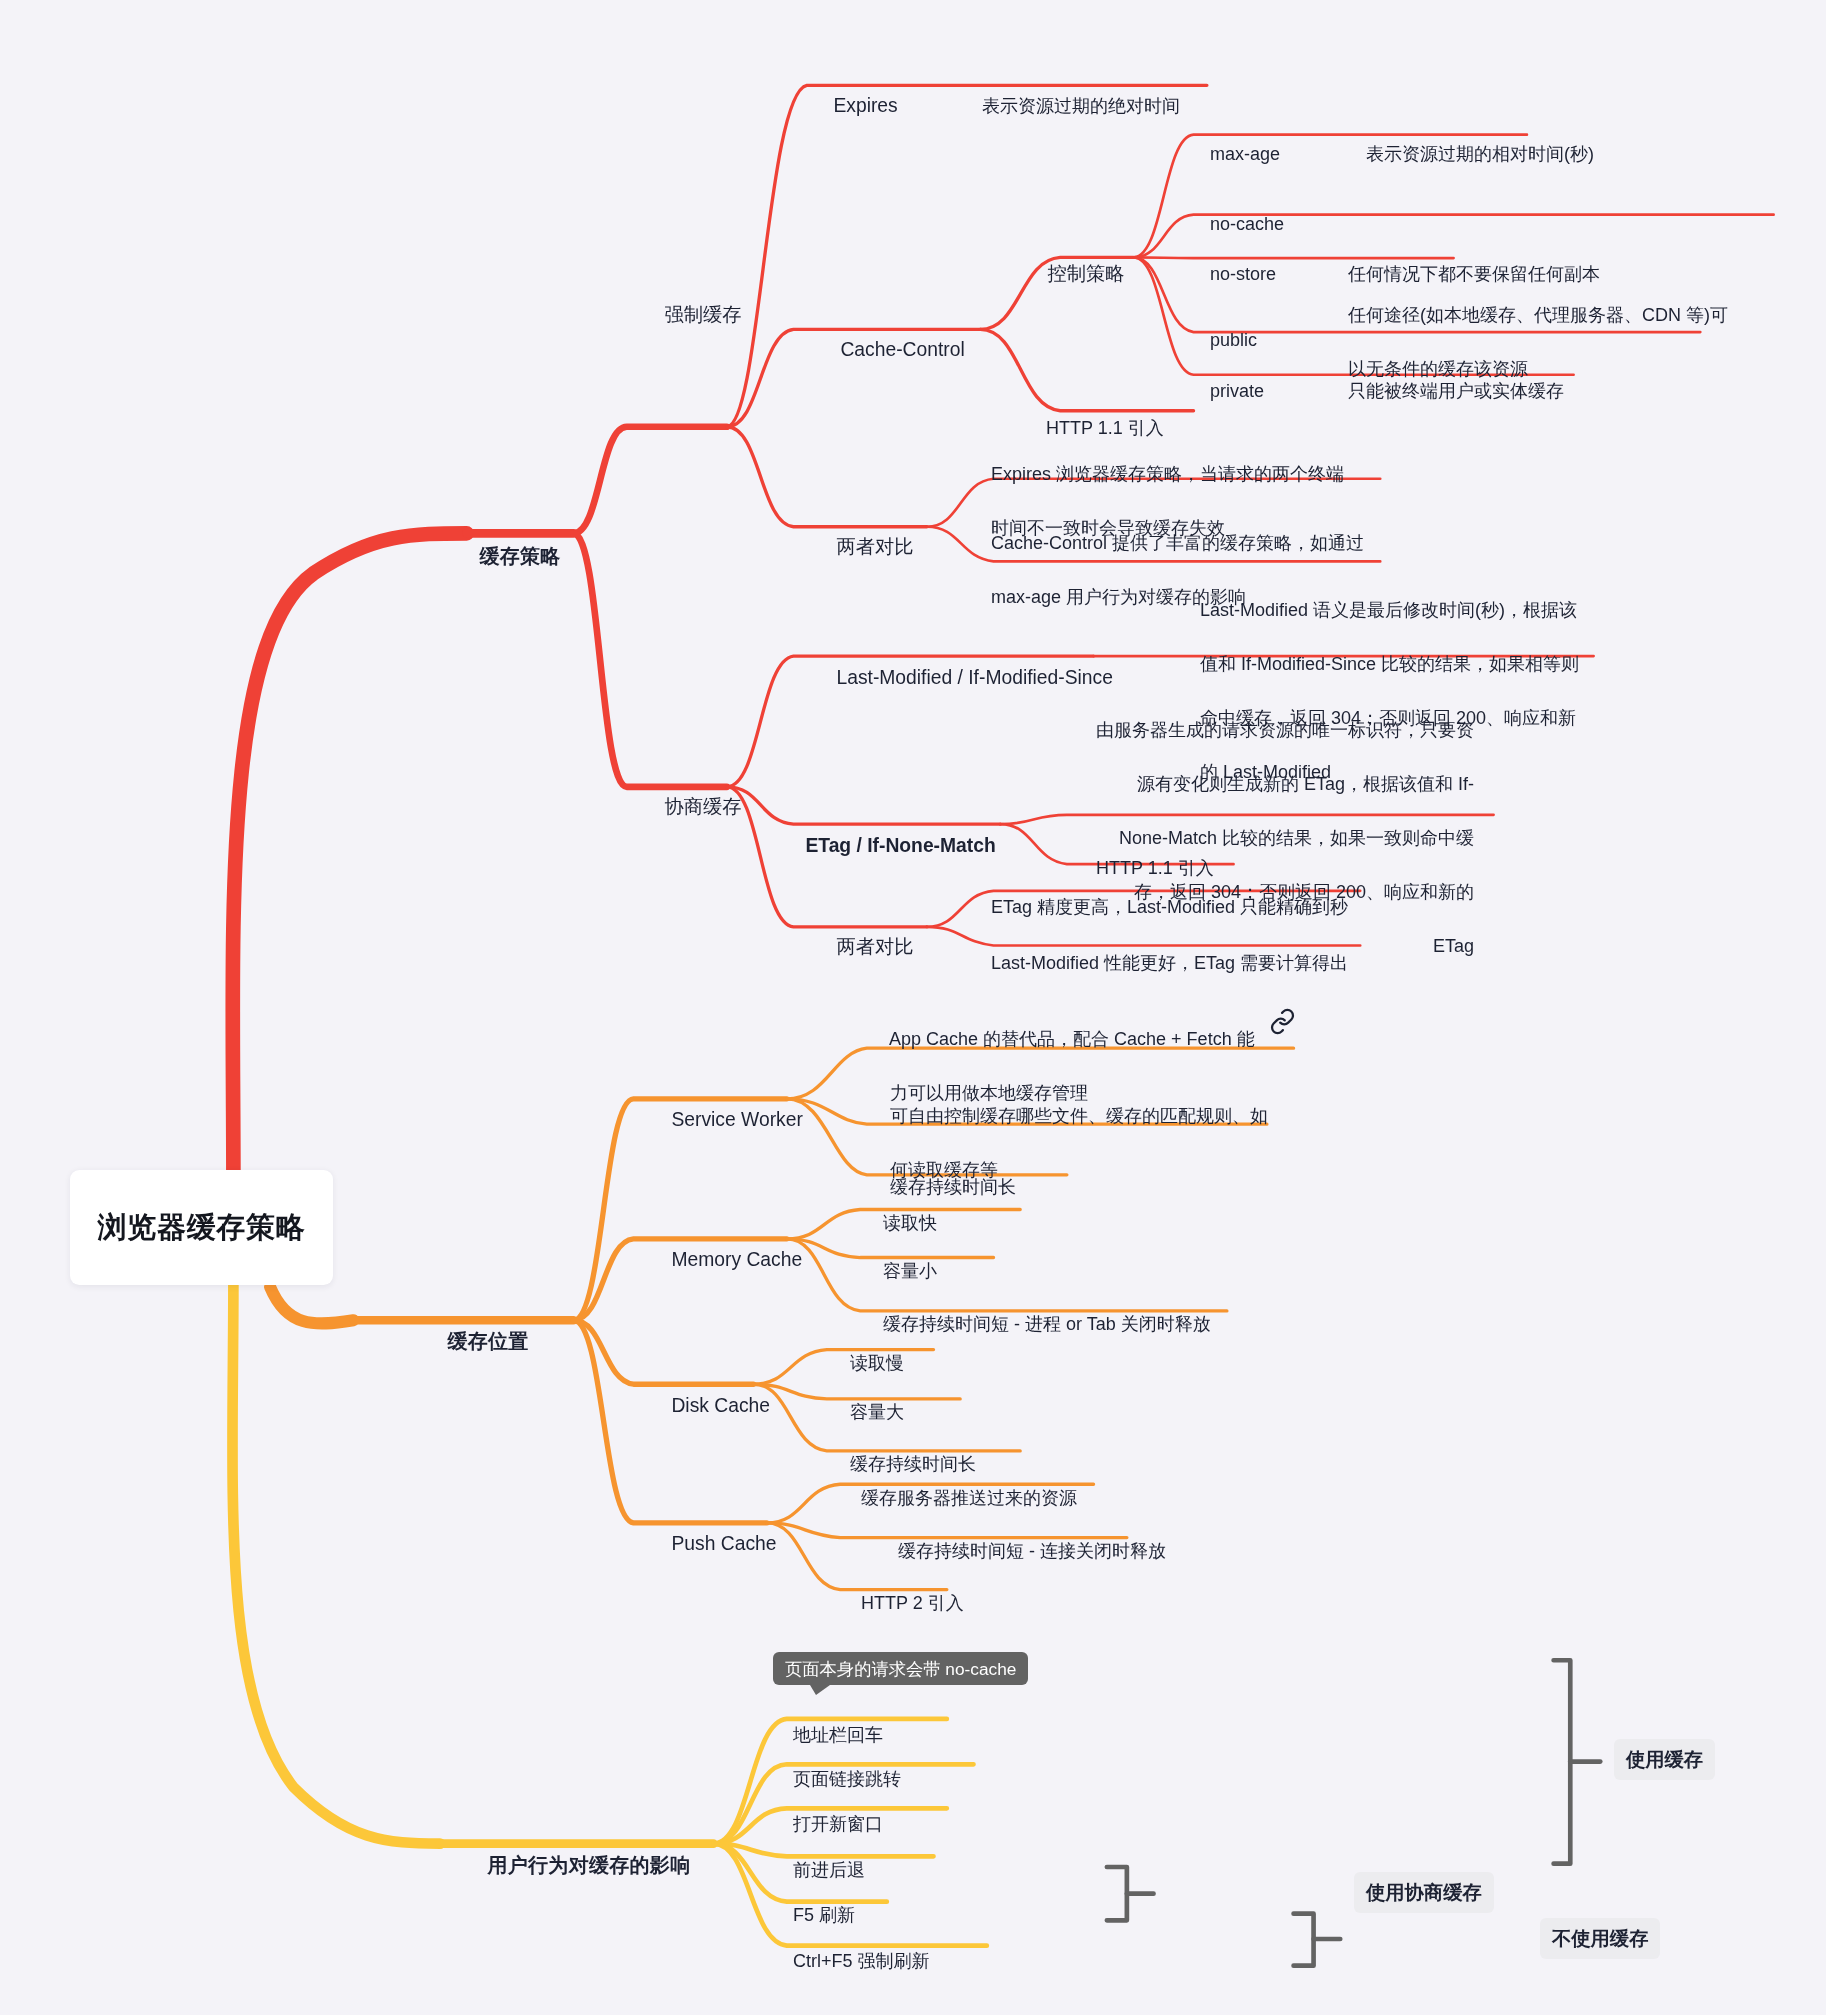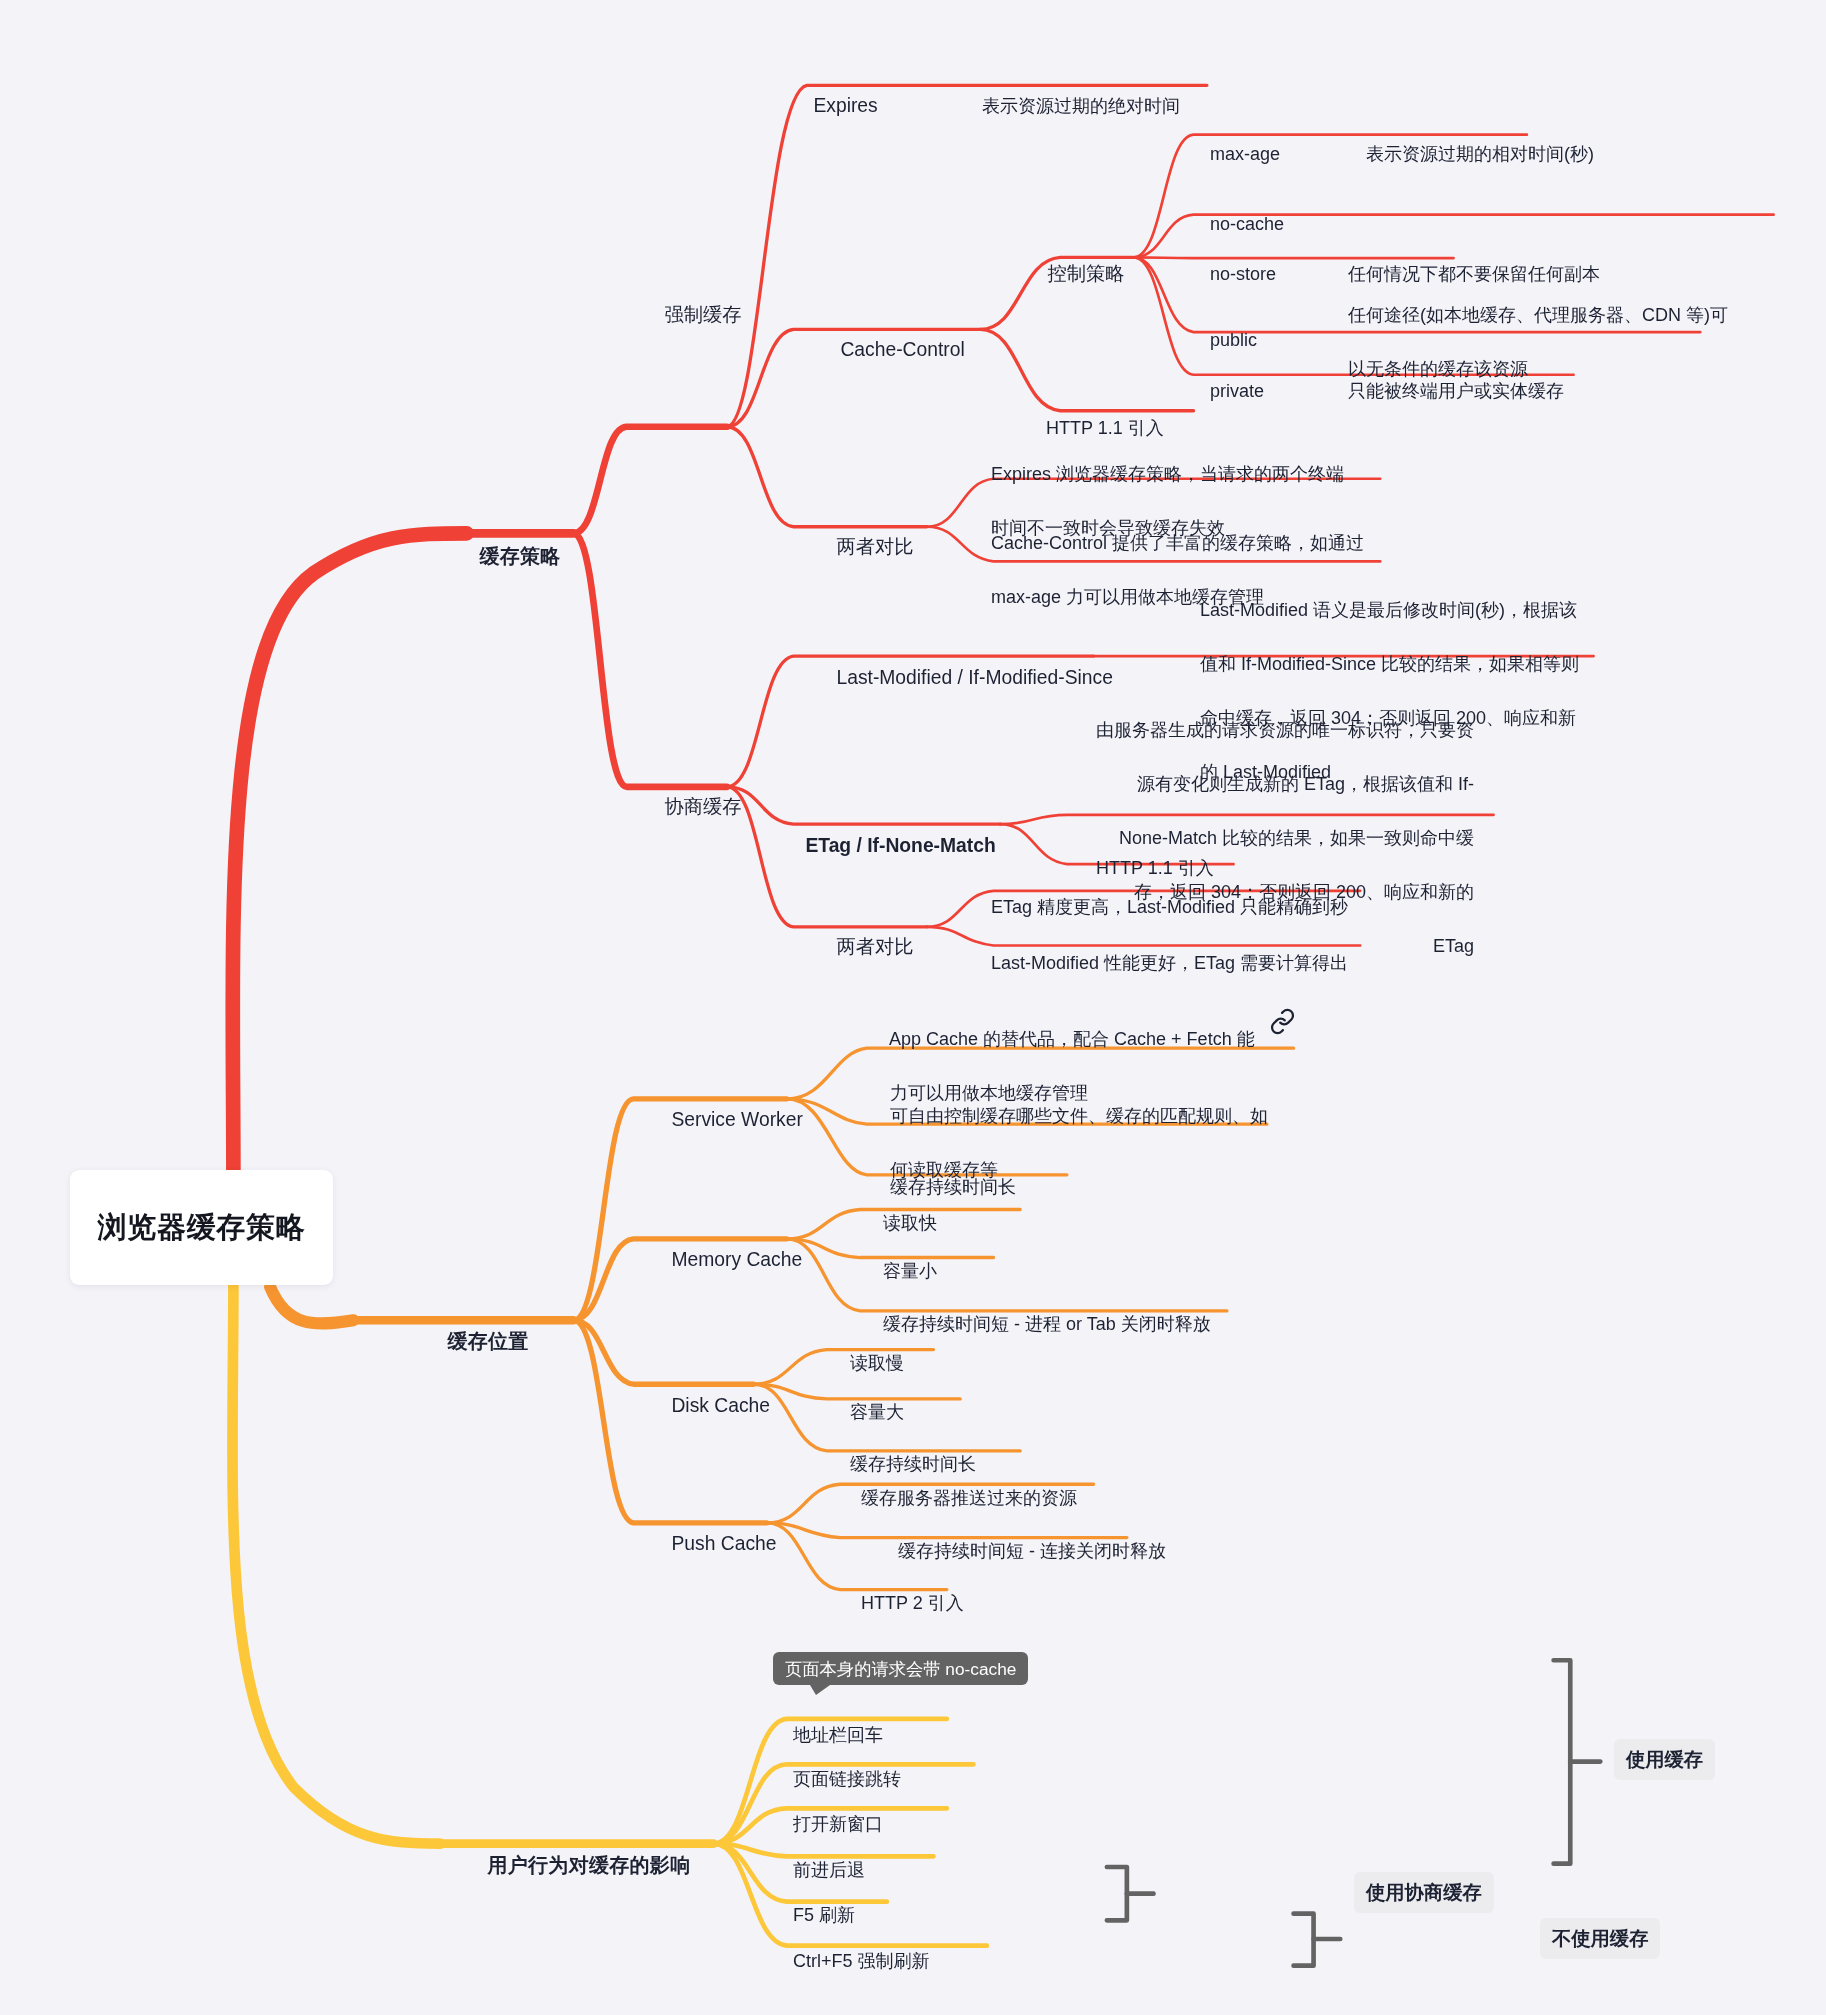--- a/index.html
+++ b/index.html
@@ -151,21 +151,21 @@
     <span>缓存位置</span>
   </div>
   <div class="node lvl1" style="left:464px;top:1822px;">
     <span>用户行为对缓存的影响</span>
   </div>
 
   <div class="node lvl2" style="left:643px;top:273px;">
     <span>强制缓存</span>
   </div>
 
-  <div class="node lvl2" style="left:792px;top:64px;">
+  <div class="node lvl2" style="left:812px;top:64px;">
     <span>Expires</span>
   </div>
   <div class="node leaf" style="left:962px;top:67px;">
     <span>表示资源过期的绝对时间</span>
   </div>
 
   <div class="node lvl2" style="left:819px;top:308px;">
     <span>Cache-Control</span>
   </div>
   <div class="node lvl2" style="left:1026px;top:232px;">
@@ -210,21 +210,21 @@
 
   <div class="node lvl2" style="left:815px;top:505px;">
     <span>两者对比</span>
   </div>
   <div class="node leaf multi" style="left:971px;top:434px;">
     <span>Expires 浏览器缓存策略，当请求的两个终端</span><br>
     <span>时间不一致时会导致缓存失效</span>
   </div>
   <div class="node leaf multi" style="left:971px;top:503px;">
     <span>Cache-Control 提供了丰富的缓存策略，如通过</span><br>
-    <span>max-age 力可以用做本地缓存管理</span>
+    <span>max-age 用户行为对缓存的影响</span>
   </div>
 
   <div class="node lvl2" style="left:643px;top:765px;">
     <span>协商缓存</span>
   </div>
 
   <div class="node lvl2" style="left:815px;top:636px;">
     <span>Last-Modified / If-Modified-Since</span>
   </div>
   <div class="node leaf multi" style="left:1180px;top:570px;">

